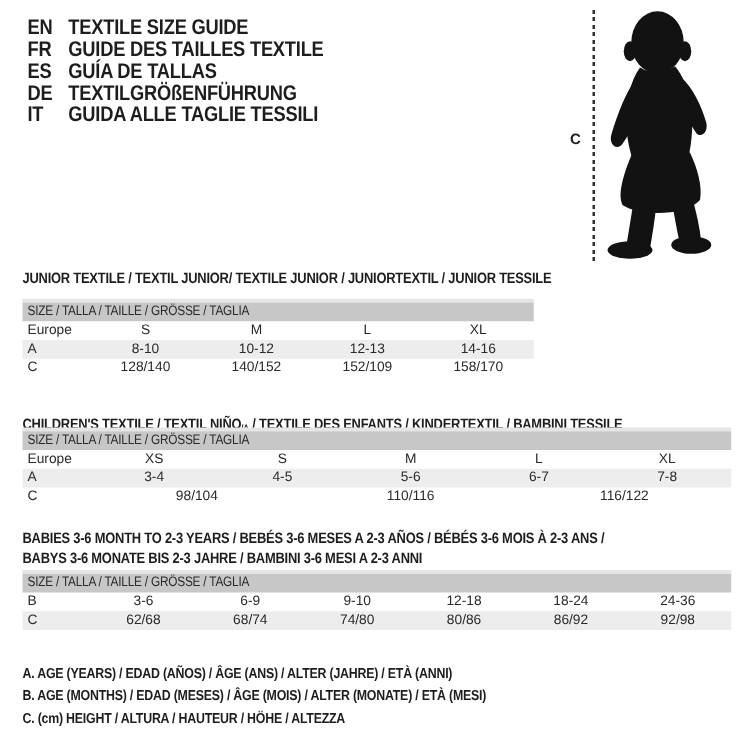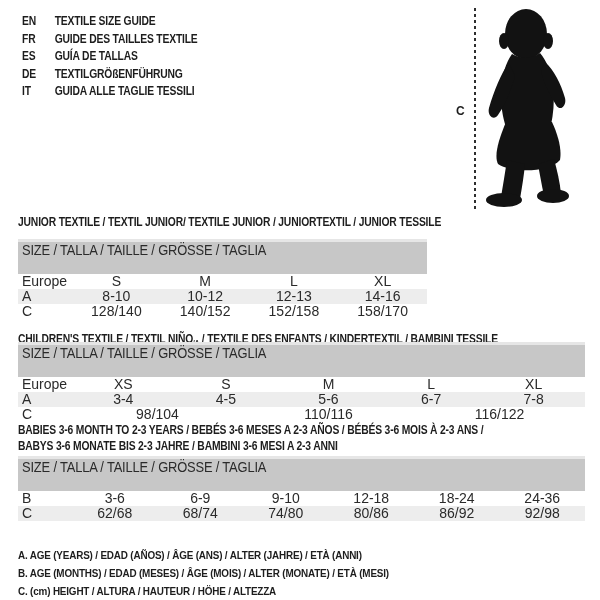--- a/index.html
+++ b/index.html
@@ -5,21 +5,21 @@
   html,body{margin:0;padding:0;}
   body{
     width:600px;height:600px;background:#ffffff;position:relative;overflow:hidden;
     font-family:"Liberation Sans",sans-serif;color:#1d1d1d;
     -webkit-font-smoothing:antialiased;
   }
   .condensed{display:inline-block;transform:scaleX(.86);transform-origin:0 50%;letter-spacing:-.2px;white-space:nowrap;}
 
   
   .lang-list{position:absolute;left:22px;top:13px;}
-  .lang-row{line-height:17.5px;font-weight:700;font-size:12px;white-space:nowrap;}
+  .lang-row{line-height:17.5px;font-weight:700;font-size:17px;white-space:nowrap;}
   .lang-code{display:inline-block;width:38px;}
 
   
   .figure{position:absolute;left:450px;top:0;width:145px;height:215px;}
   .measure-line{
     position:absolute;left:24px;top:8px;width:2px;height:202px;
     background:repeating-linear-gradient(to bottom,#2e2e2e 0 3px,transparent 3px 6px);
   }
   .c-label{position:absolute;left:6px;top:104px;font-weight:700;font-size:12px;}
   .baby-svg{position:absolute;left:29px;top:7px;}
@@ -30,28 +30,28 @@
   .st1{top:215px;}
   .st2{top:332px;}
   .st3{top:422px;}
   .subscript{font-size:.62em;vertical-align:-2px;}
 
   
   .size-table{position:absolute;left:18px;border-top:3px solid #e6e6e6;}
   .t1{top:239px;width:409px;}
   .t2{top:342px;width:567px;}
   .t3{top:456px;width:567px;}
-  .tbl-header{height:32px;line-height:15px;background:#c7c7c7;font-size:15px;padding-left:4px;color:#2a2a2a;}
-  .tbl-row{display:flex;height:15px;line-height:15px;font-size:14px;color:#2a2a2a;}
+  .tbl-header{height:15px;line-height:15px;background:#c7c7c7;font-size:11px;padding-left:4px;color:#2a2a2a;}
+  .tbl-row{display:flex;height:15px;line-height:15px;font-size:11px;color:#2a2a2a;justify-content:flex-end;}
   .tbl-row.alt{background:#ededed;}
   .cell{flex:1;text-align:center;}
   .cell.label{flex:0 0 54px;box-sizing:border-box;text-align:left;padding-left:4px;}
 
   
-  .footnotes{position:absolute;left:18px;top:546px;}
+  .footnotes{position:absolute;left:18px;top:530px;}
   .footnote{line-height:18px;font-weight:700;font-size:11.5px;white-space:nowrap;}
 </style>
 </head>
 <body>
 
 <div>
 
   <div class="lang-list">
     <div class="lang-row"><span class="condensed"><span class="lang-code">EN</span><span>TEXTILE SIZE GUIDE</span></span></div>
     <div class="lang-row"><span class="condensed"><span class="lang-code">FR</span><span>GUIDE DES TAILLES TEXTILE</span></span></div>
@@ -94,21 +94,21 @@
         <span class="cell label">A</span>
         <span class="cell">8-10</span>
         <span class="cell">10-12</span>
         <span class="cell">12-13</span>
         <span class="cell">14-16</span>
       </div>
       <div class="tbl-row">
         <span class="cell label">C</span>
         <span class="cell">128/140</span>
         <span class="cell">140/152</span>
-        <span class="cell">152/158</span>
+        <span class="cell">152/109</span>
         <span class="cell">158/170</span>
       </div>
     </div>
 
   <div class="sec-title st2">
     <span class="condensed"><span>CHILDREN'S TEXTILE / TEXTIL NIÑO</span><span class="subscript">/A</span><span> / TEXTILE DES ENFANTS / KINDERTEXTIL / BAMBINI TESSILE</span></span>
   </div>
   <div class="size-table t2">
       <div class="tbl-header"><span class="condensed">SIZE / TALLA / TAILLE / GRÖSSE / TAGLIA</span></div>
       <div class="tbl-row">

